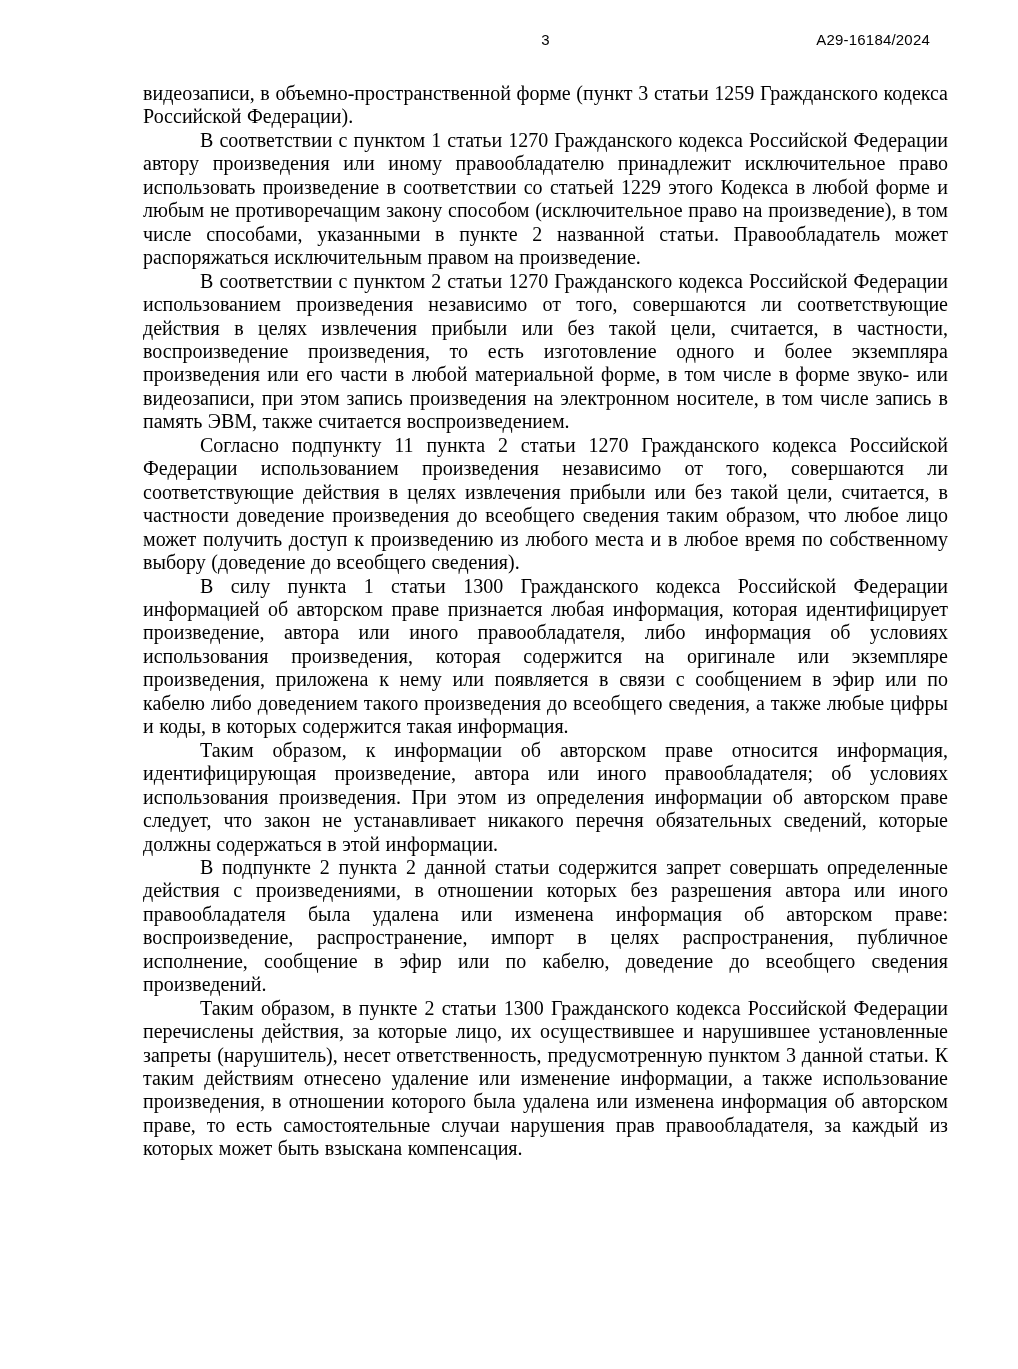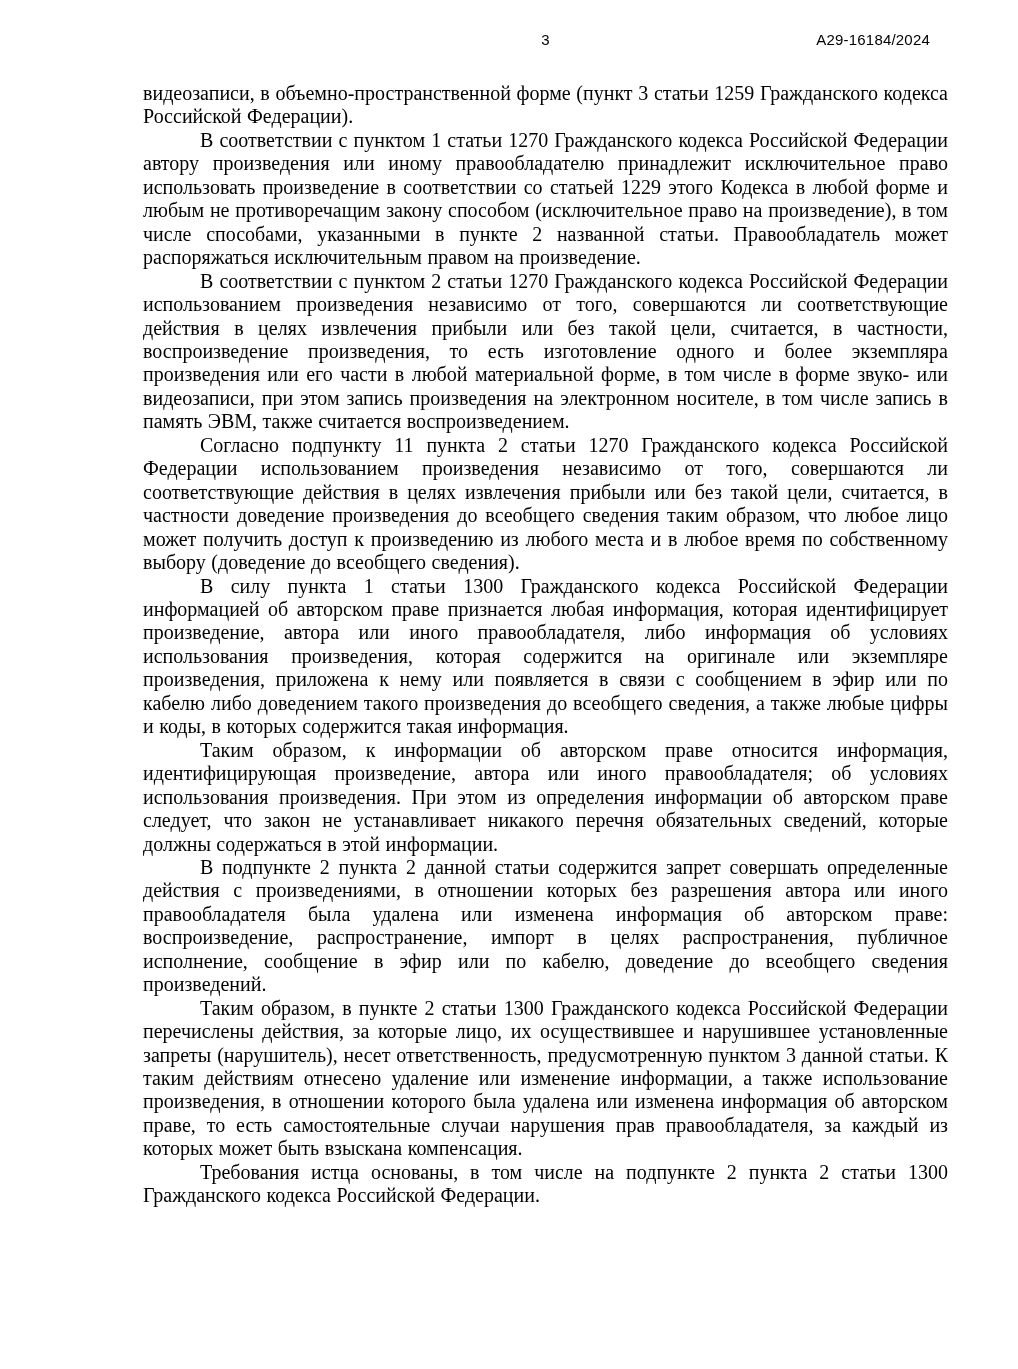--- a/index.html
+++ b/index.html
@@ -68,16 +68,15 @@
 
   <div class="doc-body">
     <p class="no-indent">видеозаписи, в объемно-пространственной форме (пункт 3 статьи 1259 Гражданского кодекса Российской Федерации).</p>
     <p>В соответствии с пунктом 1 статьи 1270 Гражданского кодекса Российской Федерации автору произведения или иному правообладателю принадлежит исключительное право использовать произведение в соответствии со статьей 1229 этого Кодекса в любой форме и любым не противоречащим закону способом (исключительное право на произведение), в том числе способами, указанными в пункте 2 названной статьи. Правообладатель может распоряжаться исключительным правом на произведение.</p>
     <p>В соответствии с пунктом 2 статьи 1270 Гражданского кодекса Российской Федерации использованием произведения независимо от того, совершаются ли соответствующие действия в целях извлечения прибыли или без такой цели, считается, в частности, воспроизведение произведения, то есть изготовление одного и более экземпляра произведения или его части в любой материальной форме, в том числе в форме звуко- или видеозаписи, при этом запись произведения на электронном носителе, в том числе запись в память ЭВМ, также считается воспроизведением.</p>
     <p>Согласно подпункту 11 пункта 2 статьи 1270 Гражданского кодекса Российской Федерации использованием произведения независимо от того, совершаются ли соответствующие действия в целях извлечения прибыли или без такой цели, считается, в частности доведение произведения до всеобщего сведения таким образом, что любое лицо может получить доступ к произведению из любого места и в любое время по собственному выбору (доведение до всеобщего сведения).</p>
     <p>В силу пункта 1 статьи 1300 Гражданского кодекса Российской Федерации информацией об авторском праве признается любая информация, которая идентифицирует произведение, автора или иного правообладателя, либо информация об условиях использования произведения, которая содержится на оригинале или экземпляре произведения, приложена к нему или появляется в связи с сообщением в эфир или по кабелю либо доведением такого произведения до всеобщего сведения, а также любые цифры и коды, в которых содержится такая информация.</p>
     <p>Таким образом, к информации об авторском праве относится информация, идентифицирующая произведение, автора или иного правообладателя; об условиях использования произведения. При этом из определения информации об авторском праве следует, что закон не устанавливает никакого перечня обязательных сведений, которые должны содержаться в этой информации.</p>
     <p>В подпункте 2 пункта 2 данной статьи содержится запрет совершать определенные действия с произведениями, в отношении которых без разрешения автора или иного правообладателя была удалена или изменена информация об авторском праве: воспроизведение, распространение, импорт в целях распространения, публичное исполнение, сообщение в эфир или по кабелю, доведение до всеобщего сведения произведений.</p>
     <p>Таким образом, в пункте 2 статьи 1300 Гражданского кодекса Российской Федерации перечислены действия, за которые лицо, их осуществившее и нарушившее установленные запреты (нарушитель), несет ответственность, предусмотренную пунктом 3 данной статьи. К таким действиям отнесено удаление или изменение информации, а также использование произведения, в отношении которого была удалена или изменена информация об авторском праве, то есть самостоятельные случаи нарушения прав правообладателя, за каждый из которых может быть взыскана компенсация.</p>
-    <p>Требования истца основаны, в том числе на подпункте 2 пункта 2 статьи 1300 Гражданского кодекса Российской Федерации.</p>
   </div>
 
 </div>
 
 </body></html>

